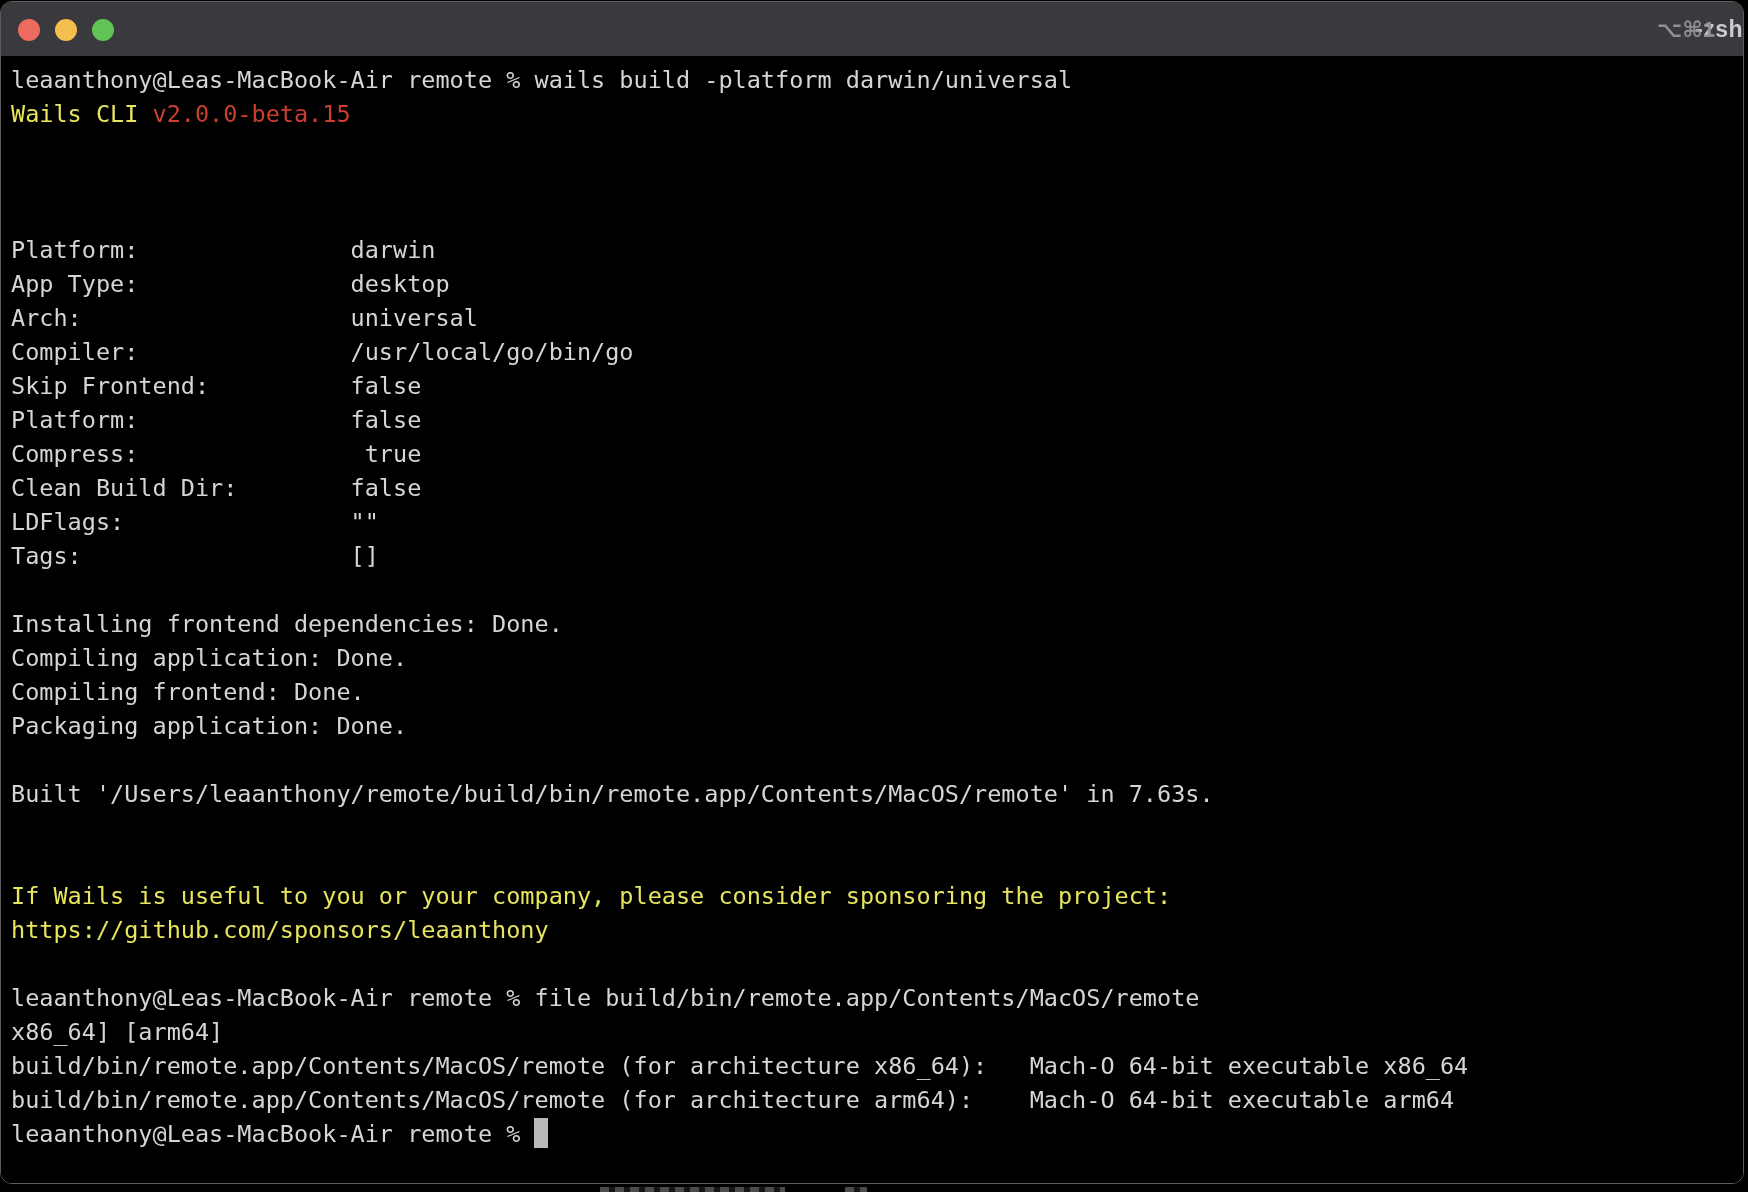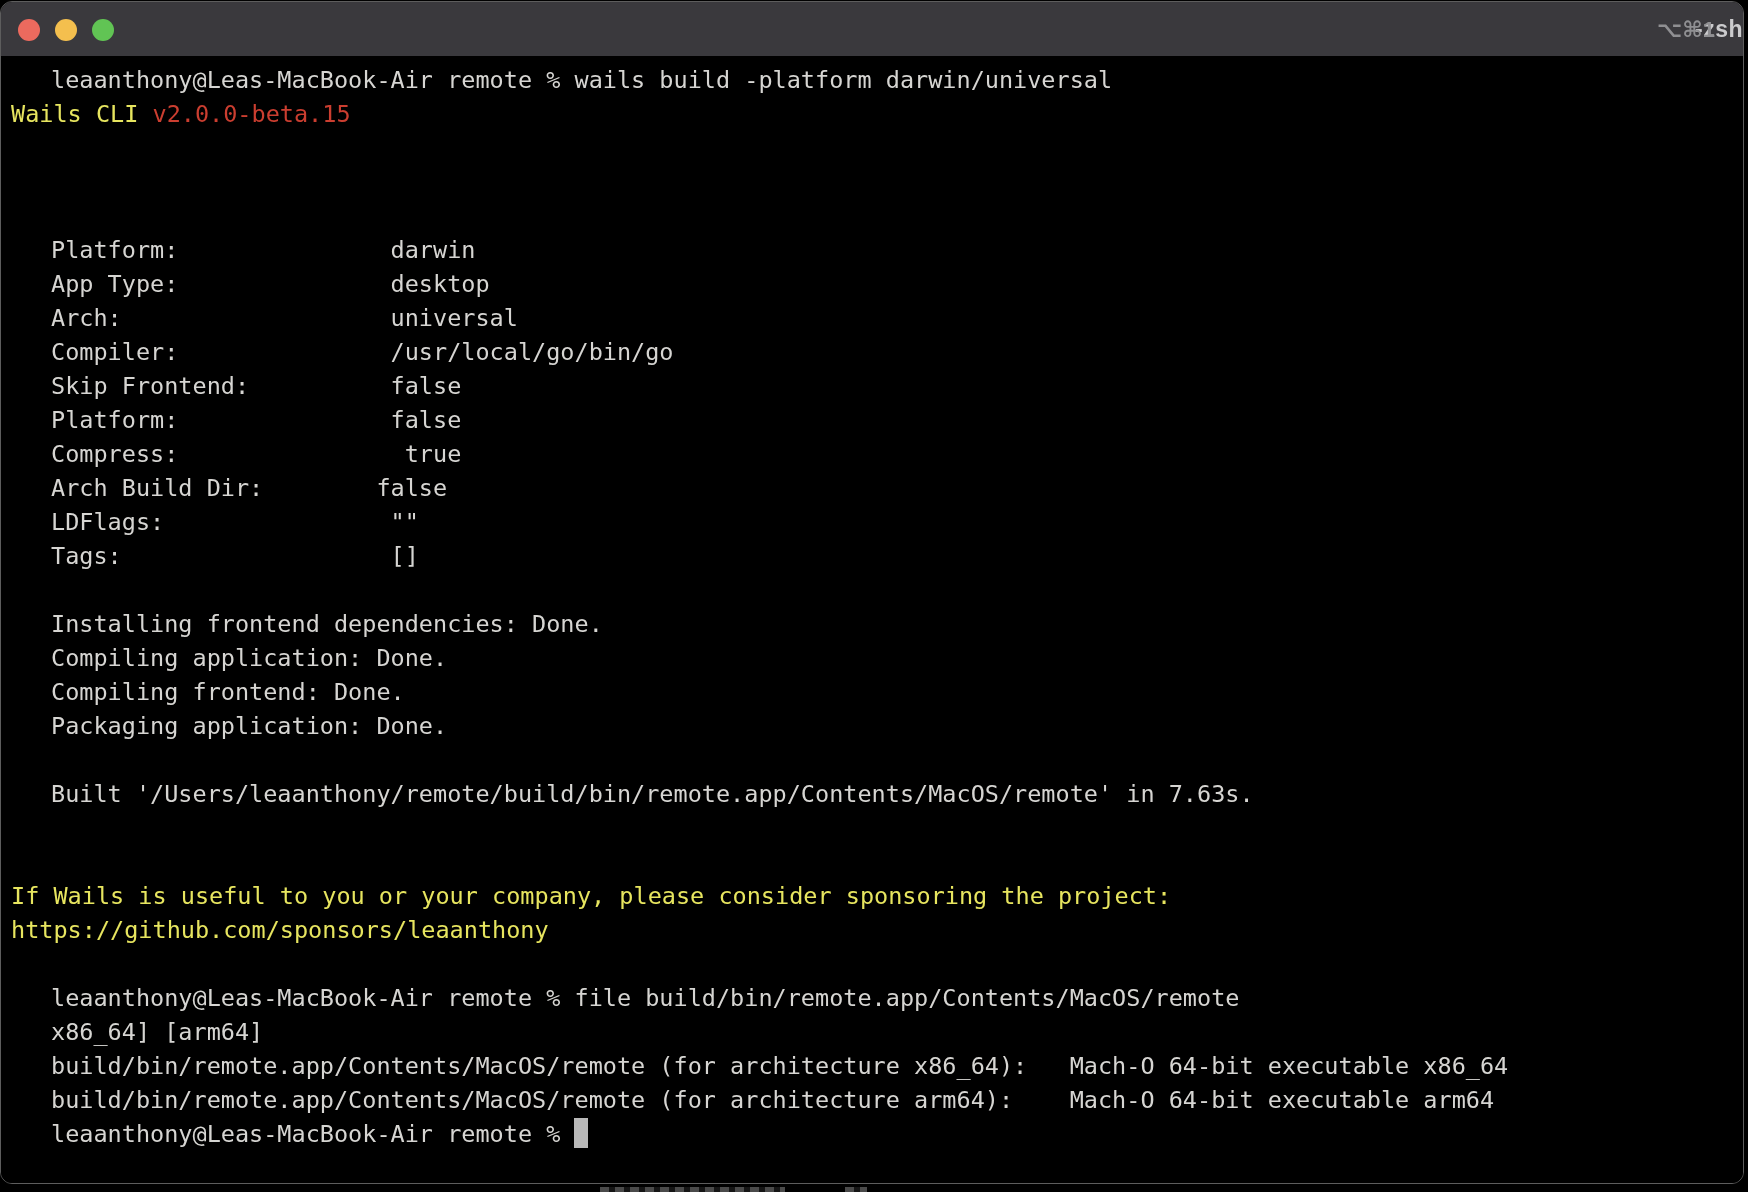--- a/index.html
+++ b/index.html
@@ -83,21 +83,21 @@
     padding: 7px 0 0 10px;
     cursor: text;
   }
   .term-line {
     height: 34px;
     line-height: 34px;
     white-space: pre;
     font-family: "DejaVu Sans Mono", "Liberation Mono", monospace;
     font-size: 23.5px;
   }
-  .seg-fg     { color: var(--fg, #d6d5d2); margin-left: 40px; }
+  .seg-fg     { color: var(--fg, #d6d5d2); }
   .seg-yellow { color: var(--yellow, #e7e55f); }
   .seg-red    { color: var(--red, #cb3e30); }
   .cursor {
     display: inline-block;
     width: 14px;
     height: 30px;
     margin-bottom: -6px;
     background: var(--cursor, #b9b9b9);
   }
   
@@ -136,21 +136,21 @@
           <div class="term-line"></div>
           <div class="term-line"></div>
           <div class="term-line"></div>
           <div class="term-line"><span class="seg-fg">Platform:               darwin</span></div>
           <div class="term-line"><span class="seg-fg">App Type:               desktop</span></div>
           <div class="term-line"><span class="seg-fg">Arch:                   universal</span></div>
           <div class="term-line"><span class="seg-fg">Compiler:               /usr/local/go/bin/go</span></div>
           <div class="term-line"><span class="seg-fg">Skip Frontend:          false</span></div>
           <div class="term-line"><span class="seg-fg">Platform:               false</span></div>
           <div class="term-line"><span class="seg-fg">Compress:                true</span></div>
-          <div class="term-line"><span class="seg-fg">Arch Build Dir:        false</span></div>
+          <div class="term-line"><span class="seg-fg">Clean Build Dir:        false</span></div>
           <div class="term-line"><span class="seg-fg">LDFlags:                ""</span></div>
           <div class="term-line"><span class="seg-fg">Tags:                   []</span></div>
           <div class="term-line"></div>
           <div class="term-line"><span class="seg-fg">Installing frontend dependencies: Done.</span></div>
           <div class="term-line"><span class="seg-fg">Compiling application: Done.</span></div>
           <div class="term-line"><span class="seg-fg">Compiling frontend: Done.</span></div>
           <div class="term-line"><span class="seg-fg">Packaging application: Done.</span></div>
           <div class="term-line"></div>
           <div class="term-line"><span class="seg-fg">Built '/Users/leaanthony/remote/build/bin/remote.app/Contents/MacOS/remote' in 7.63s.</span></div>
           <div class="term-line"></div>

